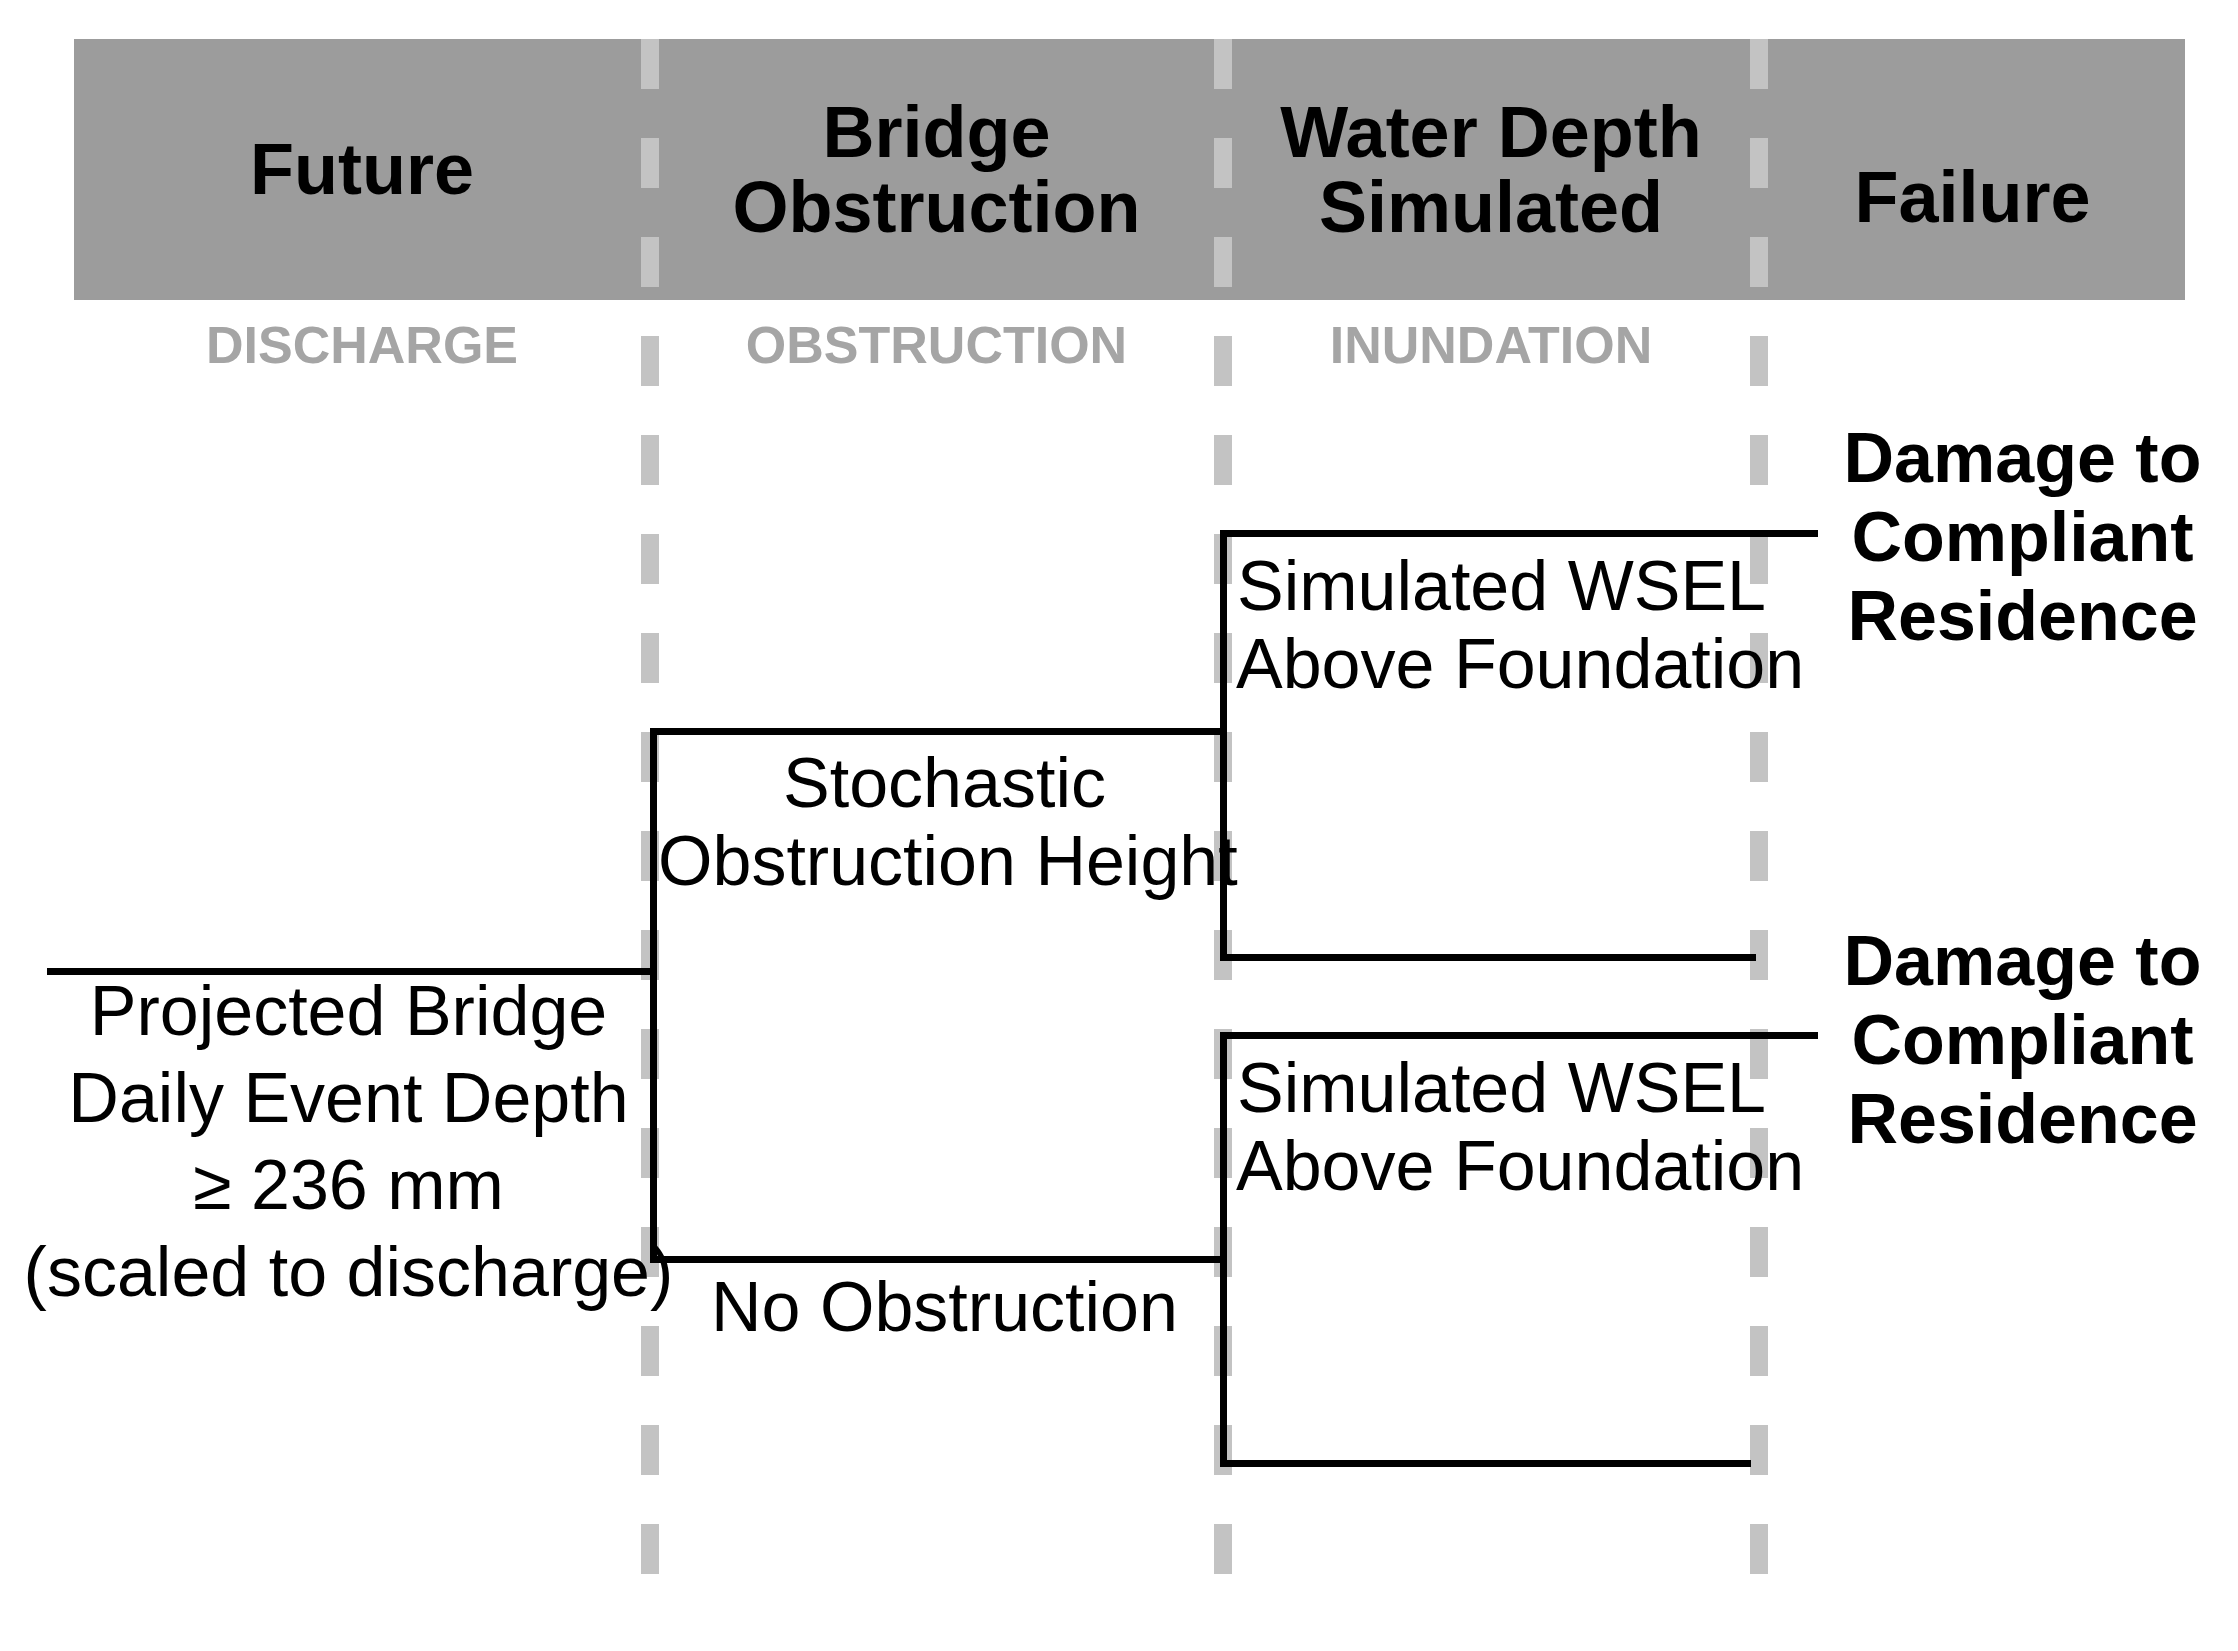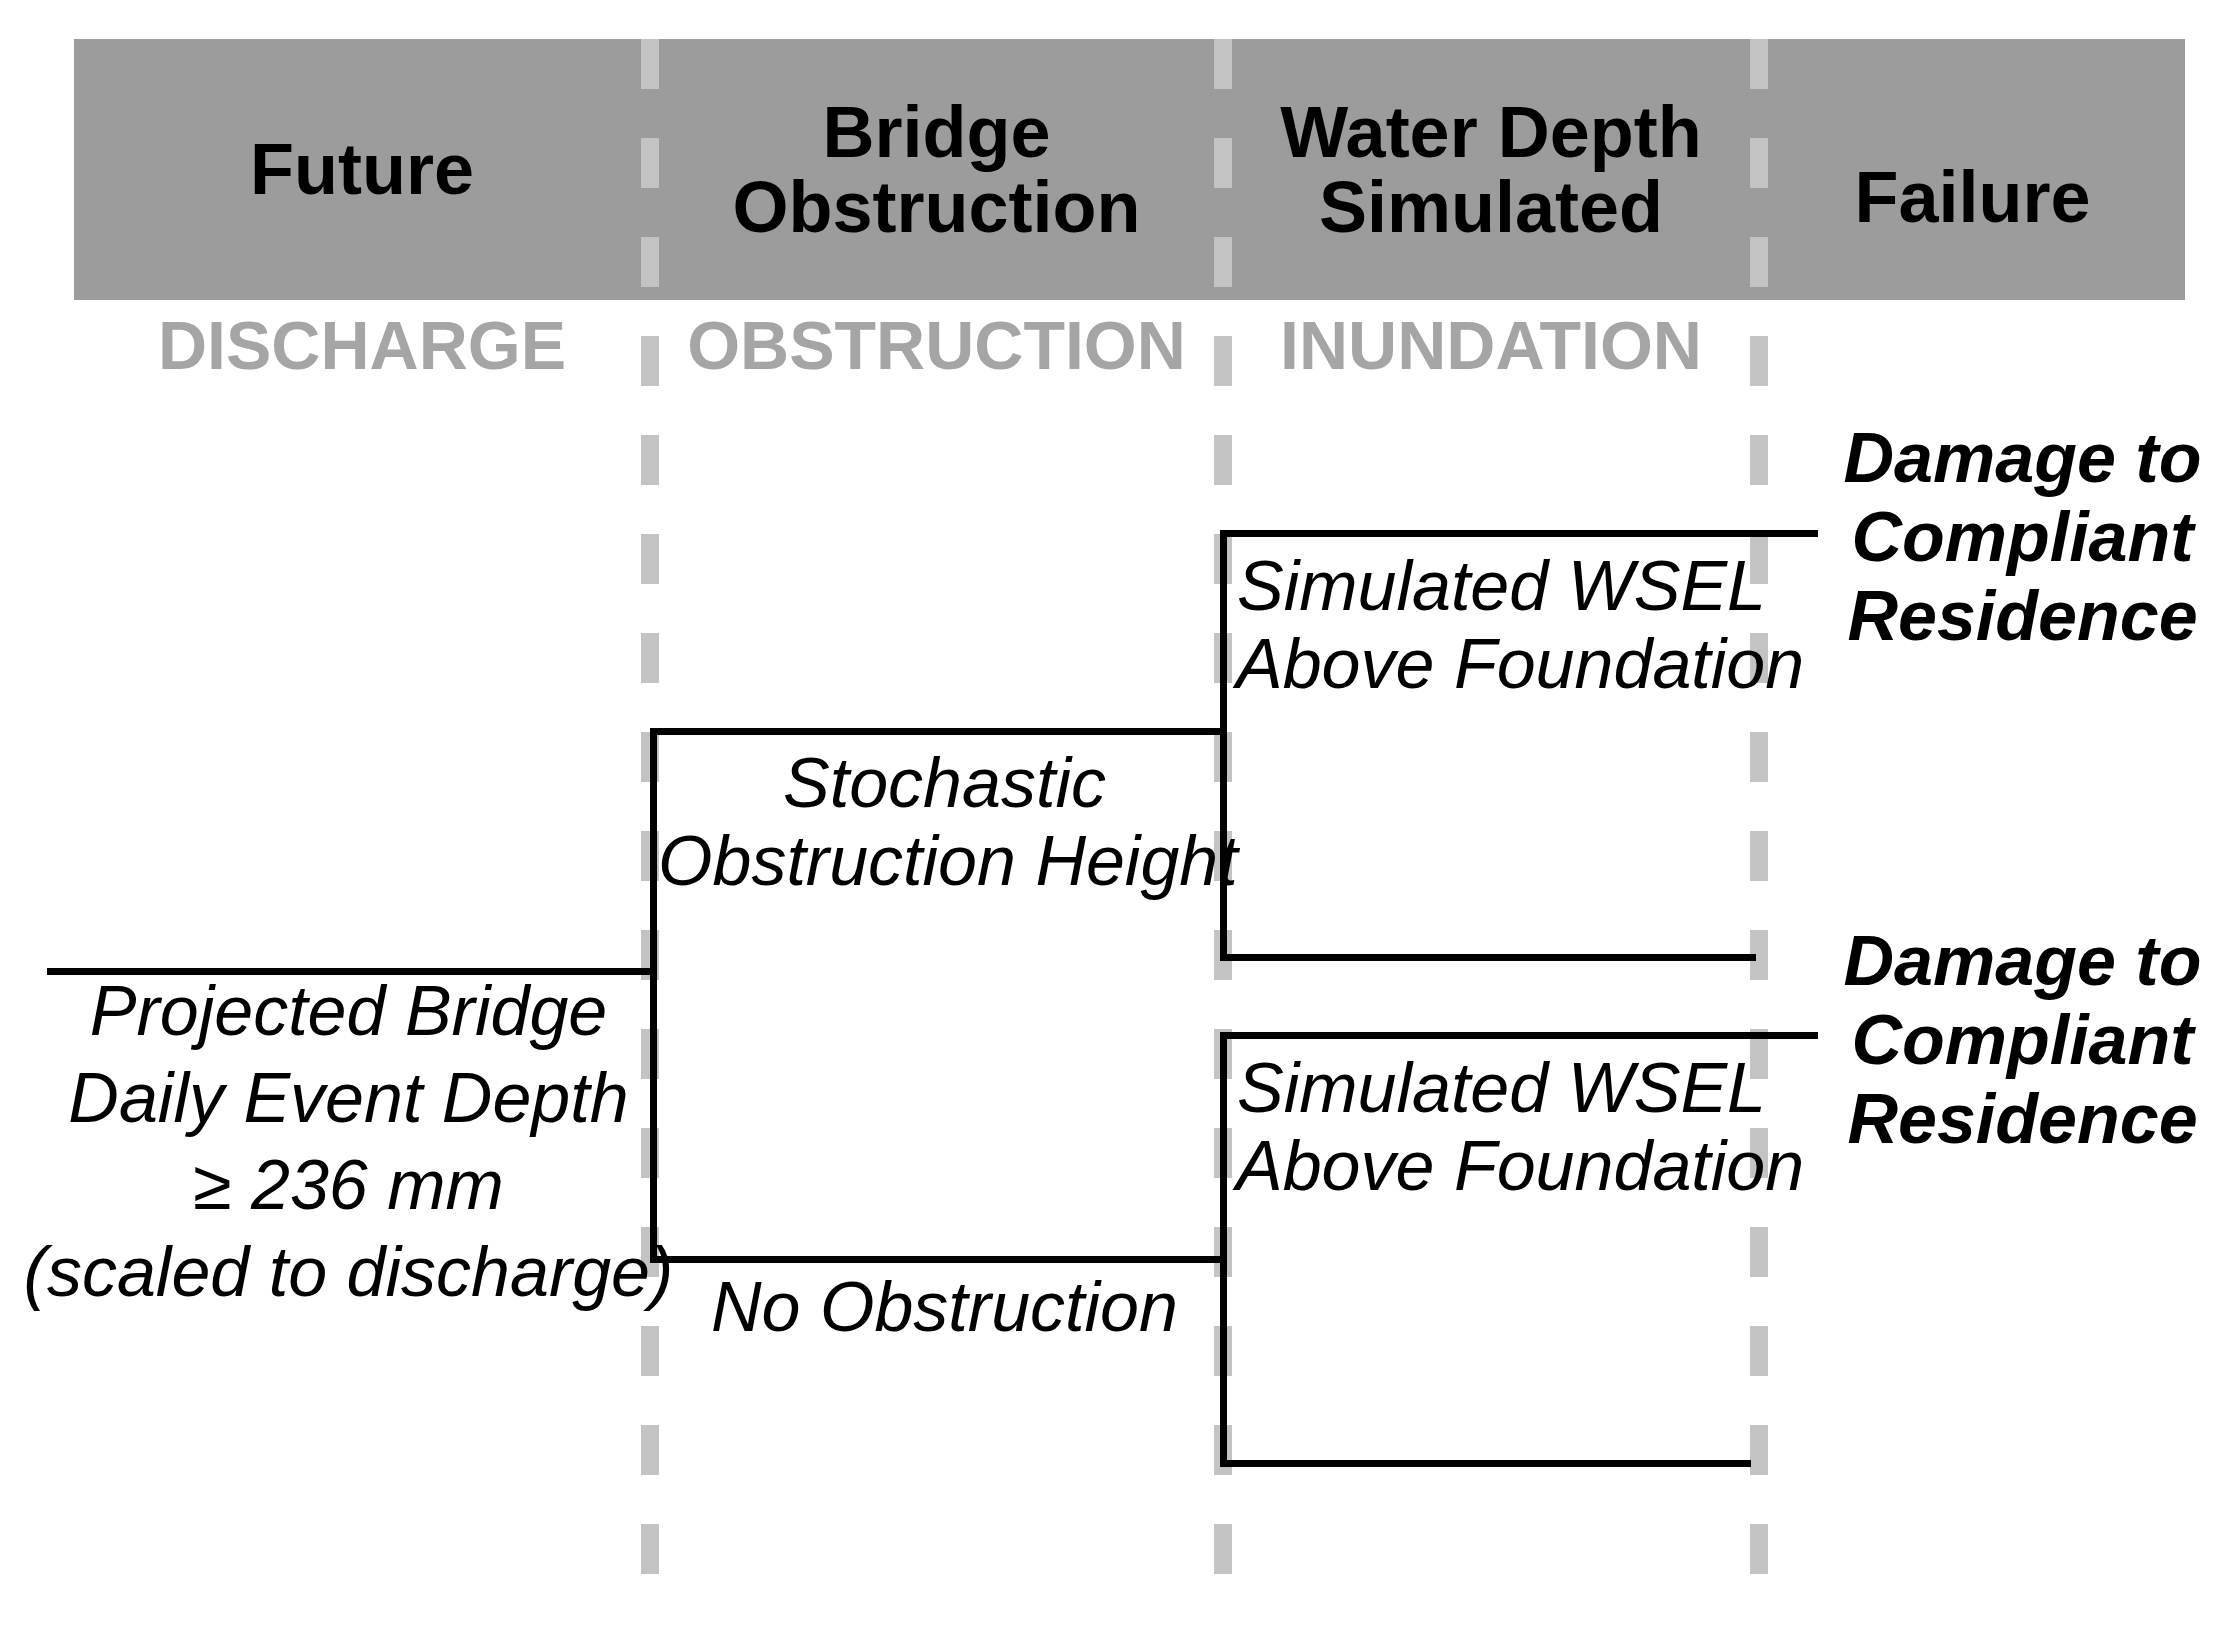--- a/index.html
+++ b/index.html
@@ -15,34 +15,34 @@
   .hcell{
     position:absolute;top:39px;height:261px;
     display:flex;flex-direction:column;align-items:center;justify-content:center;
     color:#000000;font-weight:bold;font-size:72px;line-height:75px;text-align:center;
   }
   .hcell div{white-space:nowrap;}
   
   .sublabel{
     position:absolute;top:303px;height:83px;
     display:flex;align-items:center;justify-content:center;
-    color:#a5a5a5;font-weight:bold;font-size:68px;white-space:nowrap;
+    color:#a5a5a5;font-weight:bold;font-size:52px;white-space:nowrap;
   }
   
   .dashline{
     position:absolute;top:39px;height:1557px;width:18px;
     background:repeating-linear-gradient(to bottom,#c3c3c3 0px,#c3c3c3 50px,transparent 50px,transparent 99px);
   }
   
   .hl,.vl{position:absolute;background:#000000;}
   .hl{height:6.7px;}
   .vl{width:6.7px;}
   
   .tblock{position:absolute;text-align:center;color:#000000;font-size:70px;}
-  .tblock div{white-space:nowrap;font-style:italic;}
+  .tblock div{white-space:nowrap;}
   .t-node{line-height:78px;margin-left:8px;}
   .t-root{line-height:87px;}
   .t-outcome{font-weight:bold;line-height:79px;}
 </style>
 </head>
 <body>
 
 <div class="canvas">
 
   <div class="band"></div>

